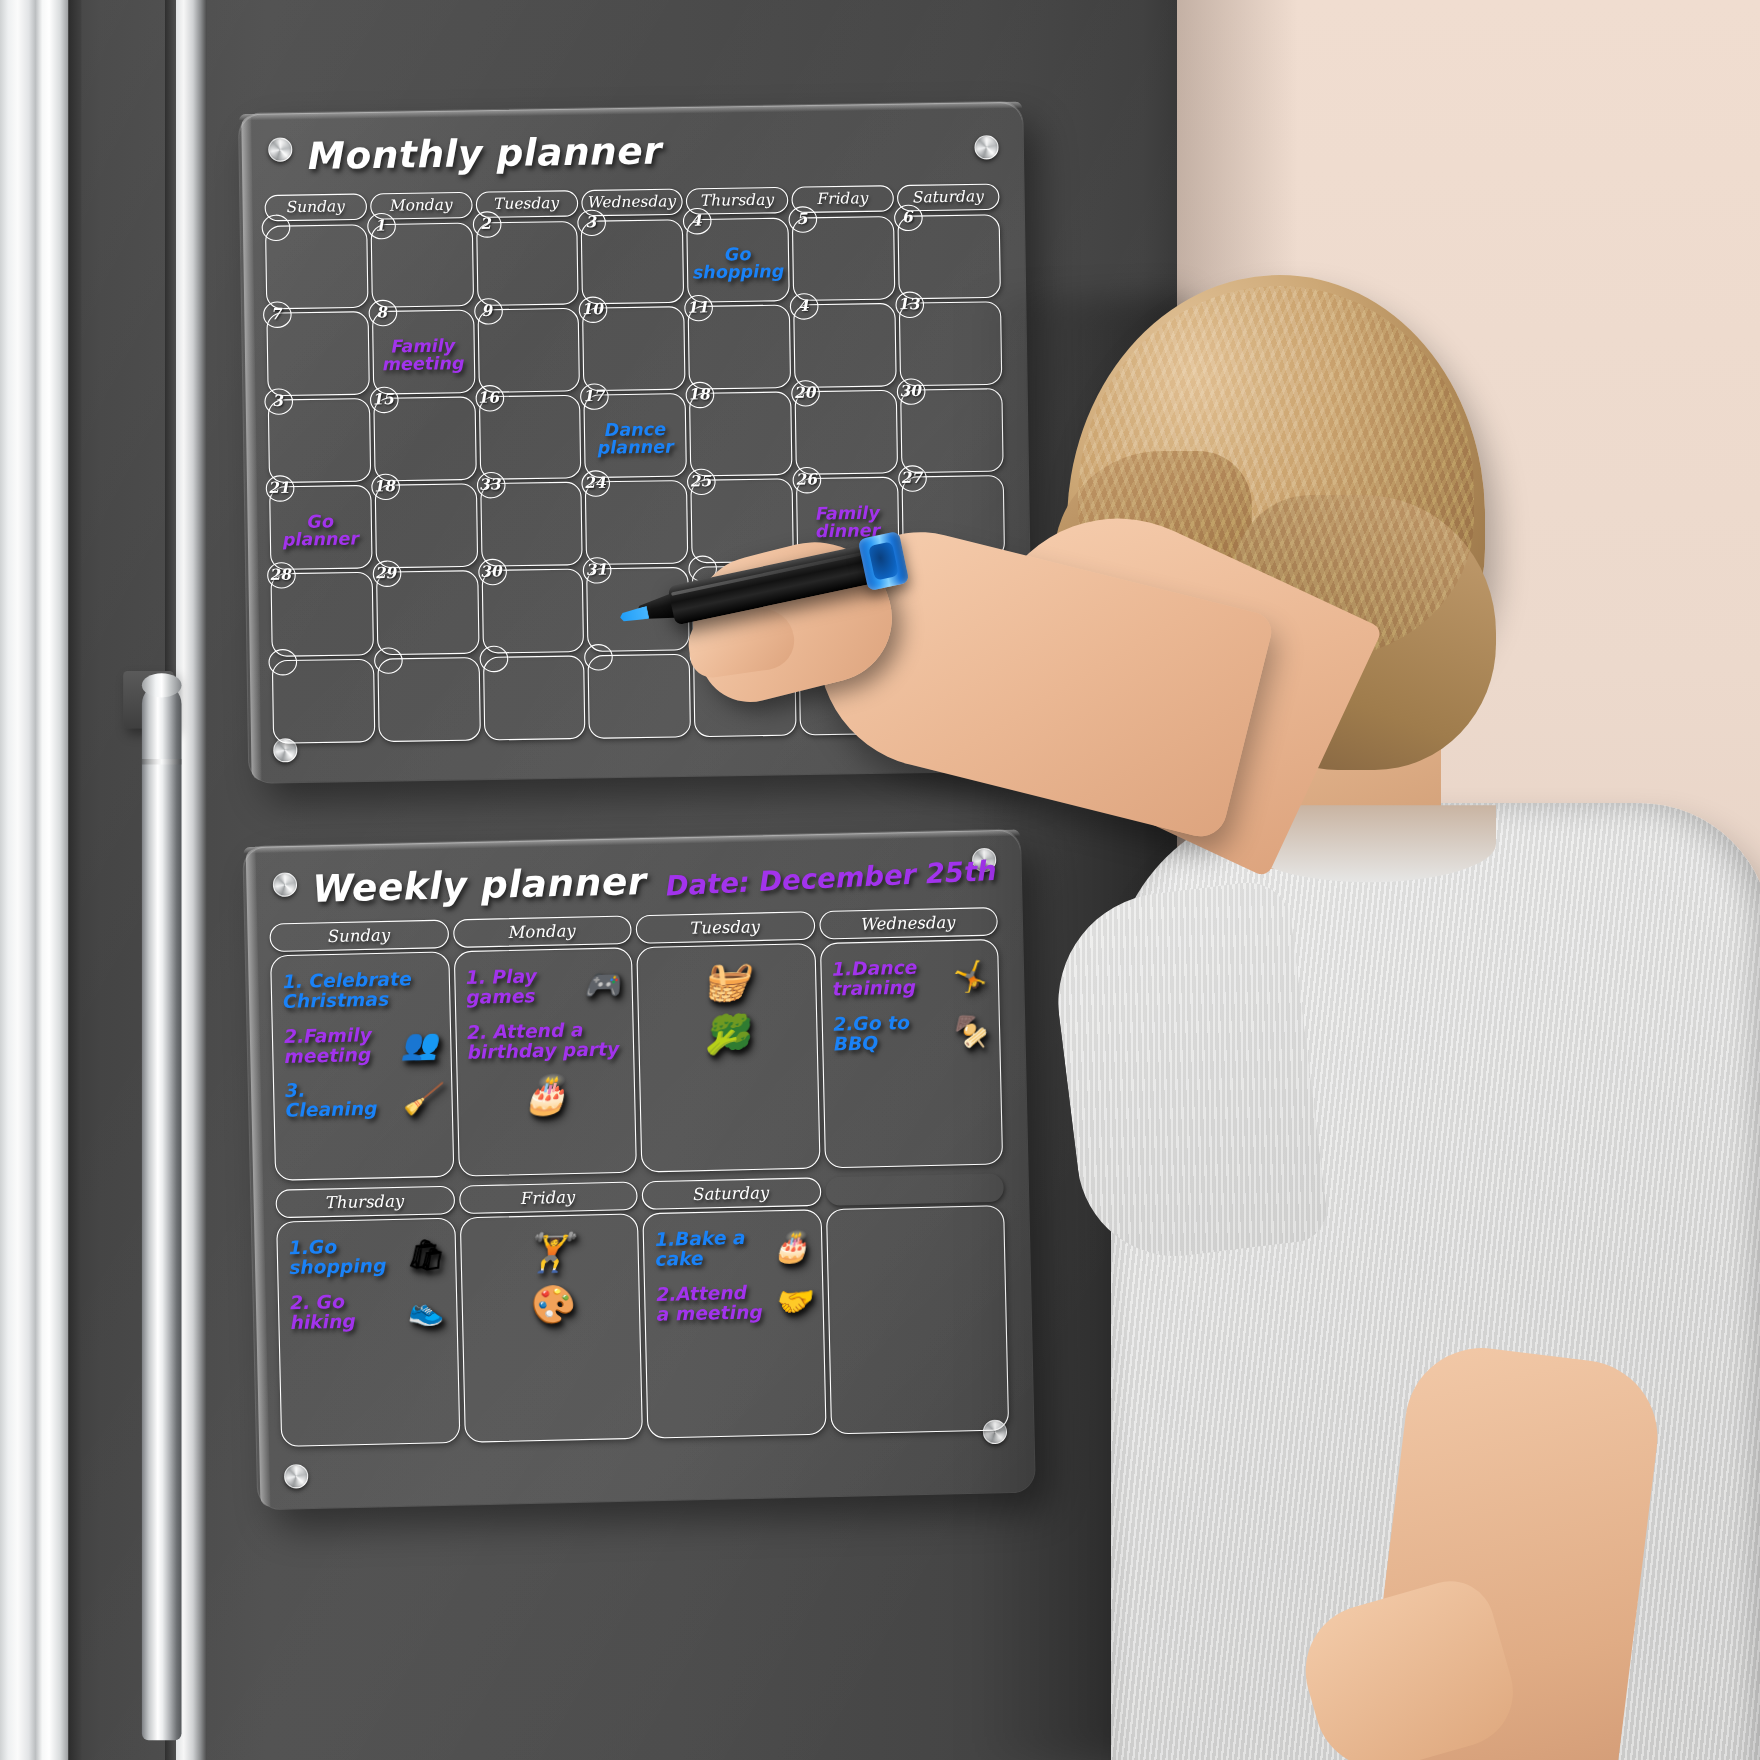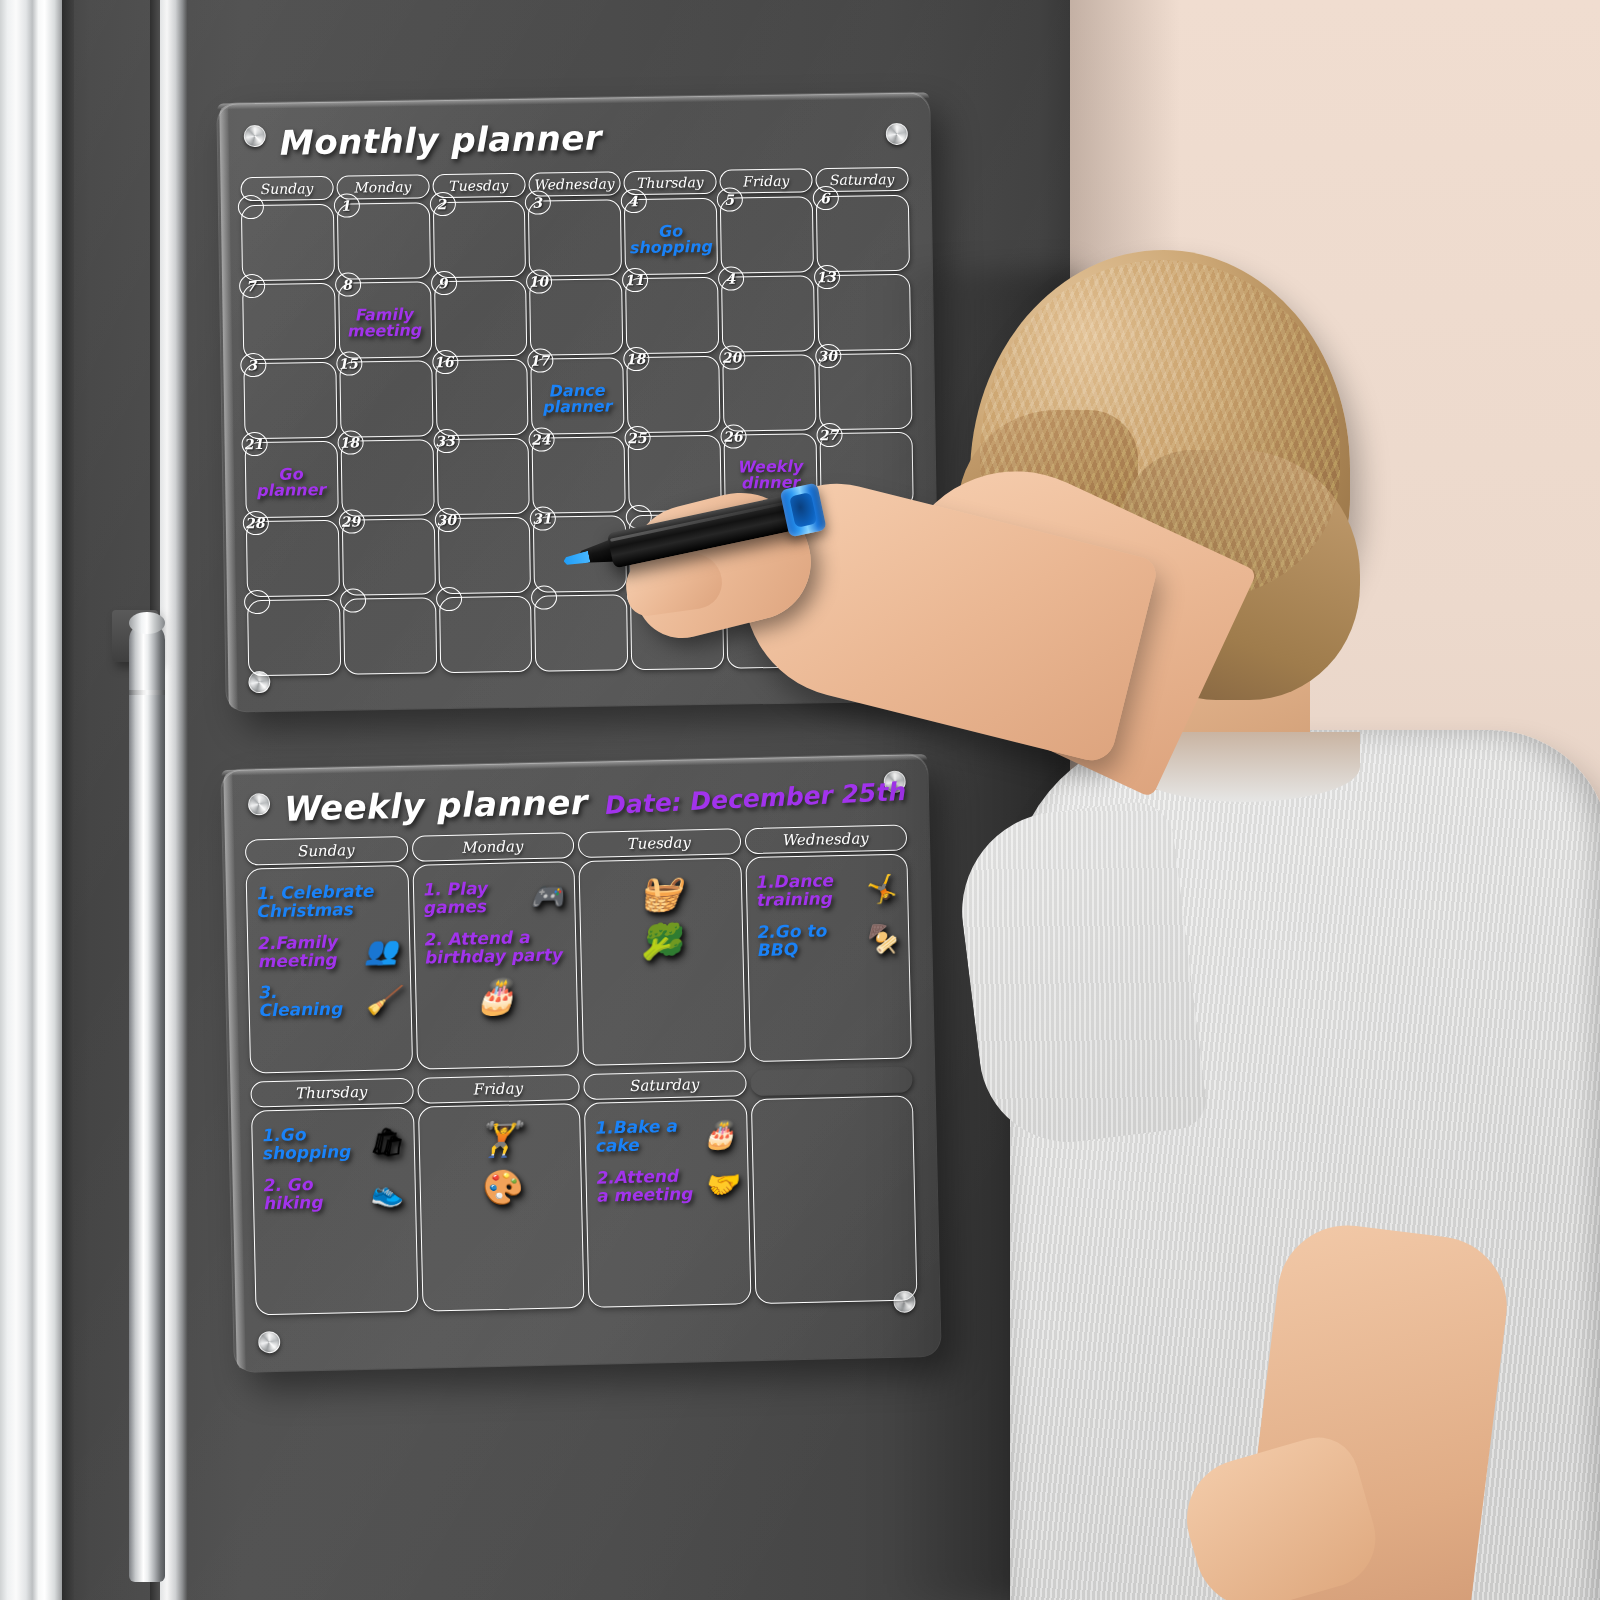--- a/index.html
+++ b/index.html
@@ -475,21 +475,21 @@
             <div class="daynum">33</div>
           </div>
           <div class="day-cell">
             <div class="daynum">24</div>
           </div>
           <div class="day-cell">
             <div class="daynum">25</div>
           </div>
           <div class="day-cell">
             <div class="daynum">26</div>
-            <div class="note purple">Weekly dinner</div>
+            <div class="note purple">Family dinner</div>
           </div>
           <div class="day-cell">
             <div class="daynum">27</div>
           </div>
           <div class="day-cell">
             <div class="daynum">28</div>
           </div>
           <div class="day-cell">
             <div class="daynum">29</div>
           </div>

